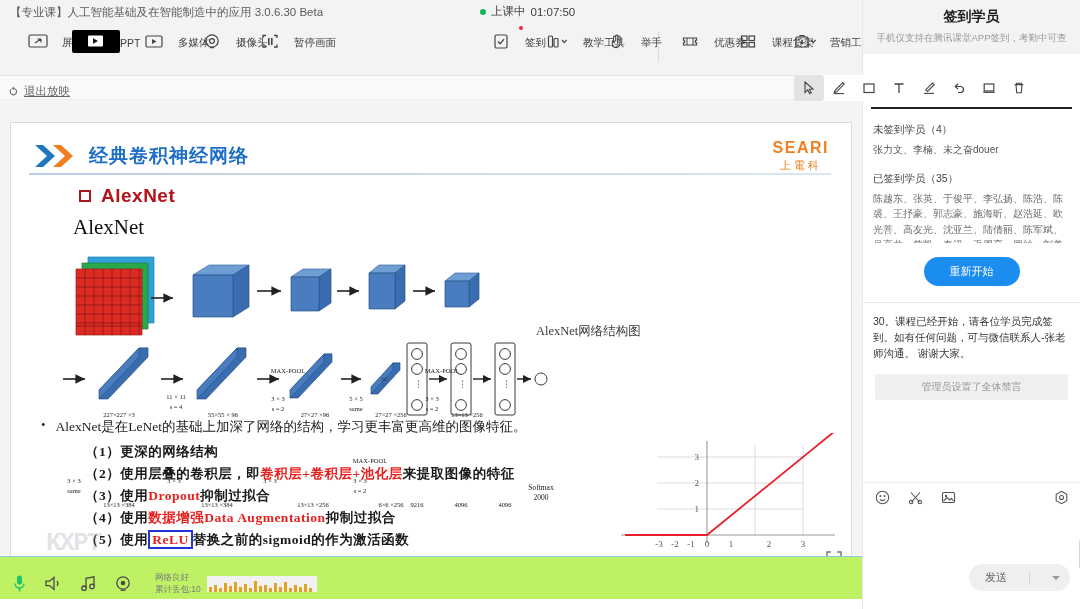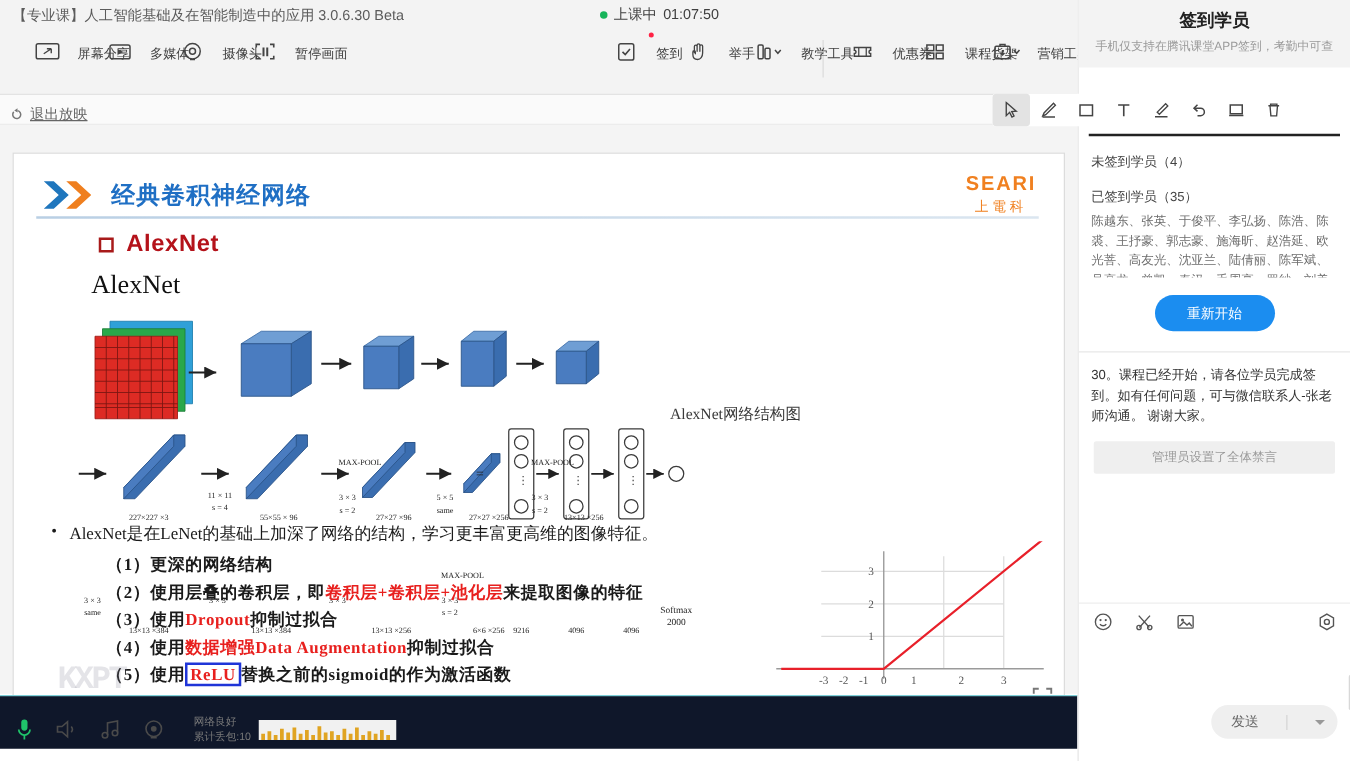--- a/index.html
+++ b/index.html
@@ -102,21 +102,21 @@
   }
 
   
   .plot { position:absolute; right:8px; bottom:8px; width:232px; height:135px; }
   .plot svg { display:block; }
 
   .fs-icon { position:absolute; right:8px; bottom:4px; cursor:pointer; }
 
   
   .bottombar {
-    position:absolute; left:0; top:556px; width:862px; height:43px; background:#0f172a;
+    position:absolute; left:0; top:556px; width:862px; height:43px; background:#bef264;
     border-top:1px solid #7fd0d8;
   }
   .bb-inner { display:flex; align-items:center; height:53px; padding-left:12px; gap:17px; }
   .bb-ico { cursor:pointer; display:flex; align-items:center; }
   .net-block { display:flex; align-items:center; gap:6px; margin-left:6px; }
   .net-txt { font-size:8.5px; color:#7a7a7a; line-height:1.35; white-space:nowrap;}
   .net-bars { width:110px; height:16px; position:relative; background:#f1f1f1; overflow:hidden;}
 
   
   .rpanel { position:absolute; left:862px; top:0; width:218px; height:609px; background:#fff;
@@ -173,20 +173,31 @@
               <span class="glyph-box">
             <svg width="20" height="15" viewBox="0 0 20 15">
                   <rect x="1" y="1" width="18" height="12" rx="1.5" fill="none" stroke="#444" stroke-width="1.2"></rect>
                   <path d="M7 9 L13 5 M13 5 H9.5 M13 5 V8.5" stroke="#444" stroke-width="1.1" fill="none"></path>
                 </svg>
           </span>
             </div>
           <div class="lbl">屏幕分享</div>
         </div>
 
+        <div class="tool active">
+          <div class="glyph">
+              <span class="glyph-box">
+            <svg width="20" height="15" viewBox="0 0 20 15">
+                  <rect x="2" y="1.5" width="15" height="11" rx="1" fill="#fff"></rect>
+                  <path d="M7 4.3 L12 7 L7 9.7 Z" fill="#111"></path>
+                </svg>
+          </span>
+            </div>
+          <div class="lbl">PPT</div>
+        </div>
 
         <div class="tool">
           <div class="glyph">
               <span class="glyph-box">
             <svg width="20" height="15" viewBox="0 0 20 15">
                   <rect x="2" y="2" width="16" height="11" rx="1.5" fill="none" stroke="#444" stroke-width="1.2"></rect>
                   <path d="M8 5 L12.5 7.5 L8 10 Z" fill="#444"></path>
                 </svg>
           </span>
             </div>
@@ -230,39 +241,39 @@
                   <path d="M5 8.5 L7.2 10.7 L11 6.2" fill="none" stroke="#444" stroke-width="1.3"></path>
                 </svg>
           </span>
             </div>
           <div class="lbl">签到</div>
         </div>
 
         <div class="tool">
           <div class="glyph">
               <span class="glyph-box">
-            <svg width="16" height="17" viewBox="0 0 16 17">
-                  <path d="M4.5 9V4.2a1.1 1.1 0 0 1 2.2 0V8 M6.7 8V3.2a1.1 1.1 0 0 1 2.2 0V8 M8.9 8V4a1.1 1.1 0 0 1 2.2 0v5.4c0 3-1.7 5.2-4 5.2s-3.8-1.7-3.8-4V8.6a1 1 0 0 1 2 0V10" fill="none" stroke="#444" stroke-width="1.05" stroke-linecap="round"></path>
-                </svg>
-          </span>
-            </div>
-          <div class="lbl">举手</div>
-        </div>
-
-        <div class="tool">
-          <div class="glyph">
-              <span class="glyph-box">
             <svg width="26" height="17" viewBox="0 0 26 17">
                   <rect x="2.5" y="3" width="4" height="11" rx="1" fill="none" stroke="#444" stroke-width="1.2"></rect>
                   <rect x="8" y="5.5" width="4" height="8.5" rx="1" fill="none" stroke="#444" stroke-width="1.2"></rect>
                   <path d="M16 7 L18.3 9.6 L20.6 7" fill="none" stroke="#444" stroke-width="1.2"></path>
                 </svg>
           </span>
             </div>
           <div class="lbl">教学工具</div>
+        </div>
+
+        <div class="tool">
+          <div class="glyph">
+              <span class="glyph-box">
+            <svg width="16" height="17" viewBox="0 0 16 17">
+                  <path d="M4.5 9V4.2a1.1 1.1 0 0 1 2.2 0V8 M6.7 8V3.2a1.1 1.1 0 0 1 2.2 0V8 M8.9 8V4a1.1 1.1 0 0 1 2.2 0v5.4c0 3-1.7 5.2-4 5.2s-3.8-1.7-3.8-4V8.6a1 1 0 0 1 2 0V10" fill="none" stroke="#444" stroke-width="1.05" stroke-linecap="round"></path>
+                </svg>
+          </span>
+            </div>
+          <div class="lbl">举手</div>
         </div>
 
         <div class="divider-v"></div>
 
         <div class="tool">
           <div class="glyph">
               <span class="glyph-box">
             <svg width="18" height="17" viewBox="0 0 18 17">
                   <path d="M2.5 5h13v2.2a1.3 1.3 0 0 0 0 2.6V12h-13V9.8a1.3 1.3 0 0 0 0-2.6z" fill="none" stroke="#444" stroke-width="1.2"></path>
                   <path d="M6 5v7 M12 5v7" stroke="#444" stroke-width="1"></path>
@@ -669,20 +680,21 @@
     <div class="sign-head">
       <div class="sign-title">签到学员</div>
       <div class="sign-sub">手机仅支持在腾讯课堂APP签到，考勤中可查</div>
     </div>
 
     <div class="sign-count">35 / 39</div>
     <div class="sign-rule"></div>
 
     <div class="sect">
       <div class="sect-h">未签到学员（4）</div>
+      <div class="sect-names">张力文、李楠、未之奋douer</div>
     </div>
 
     <div class="sect">
       <div class="sect-h">已签到学员（35）</div>
       <div class="sect-names muted">陈越东、张英、于俊平、李弘扬、陈浩、陈裘、王抒豪、郭志豪、施海昕、赵浩延、欧光菩、高友光、沈亚兰、陆倩丽、陈军斌、吴高龙、曾凯、秦汉、毛周亮、罗纱、刘美</div>
     </div>
 
     <div class="restart-wrap">
       <button class="restart-btn">重新开始</button>
     </div>

